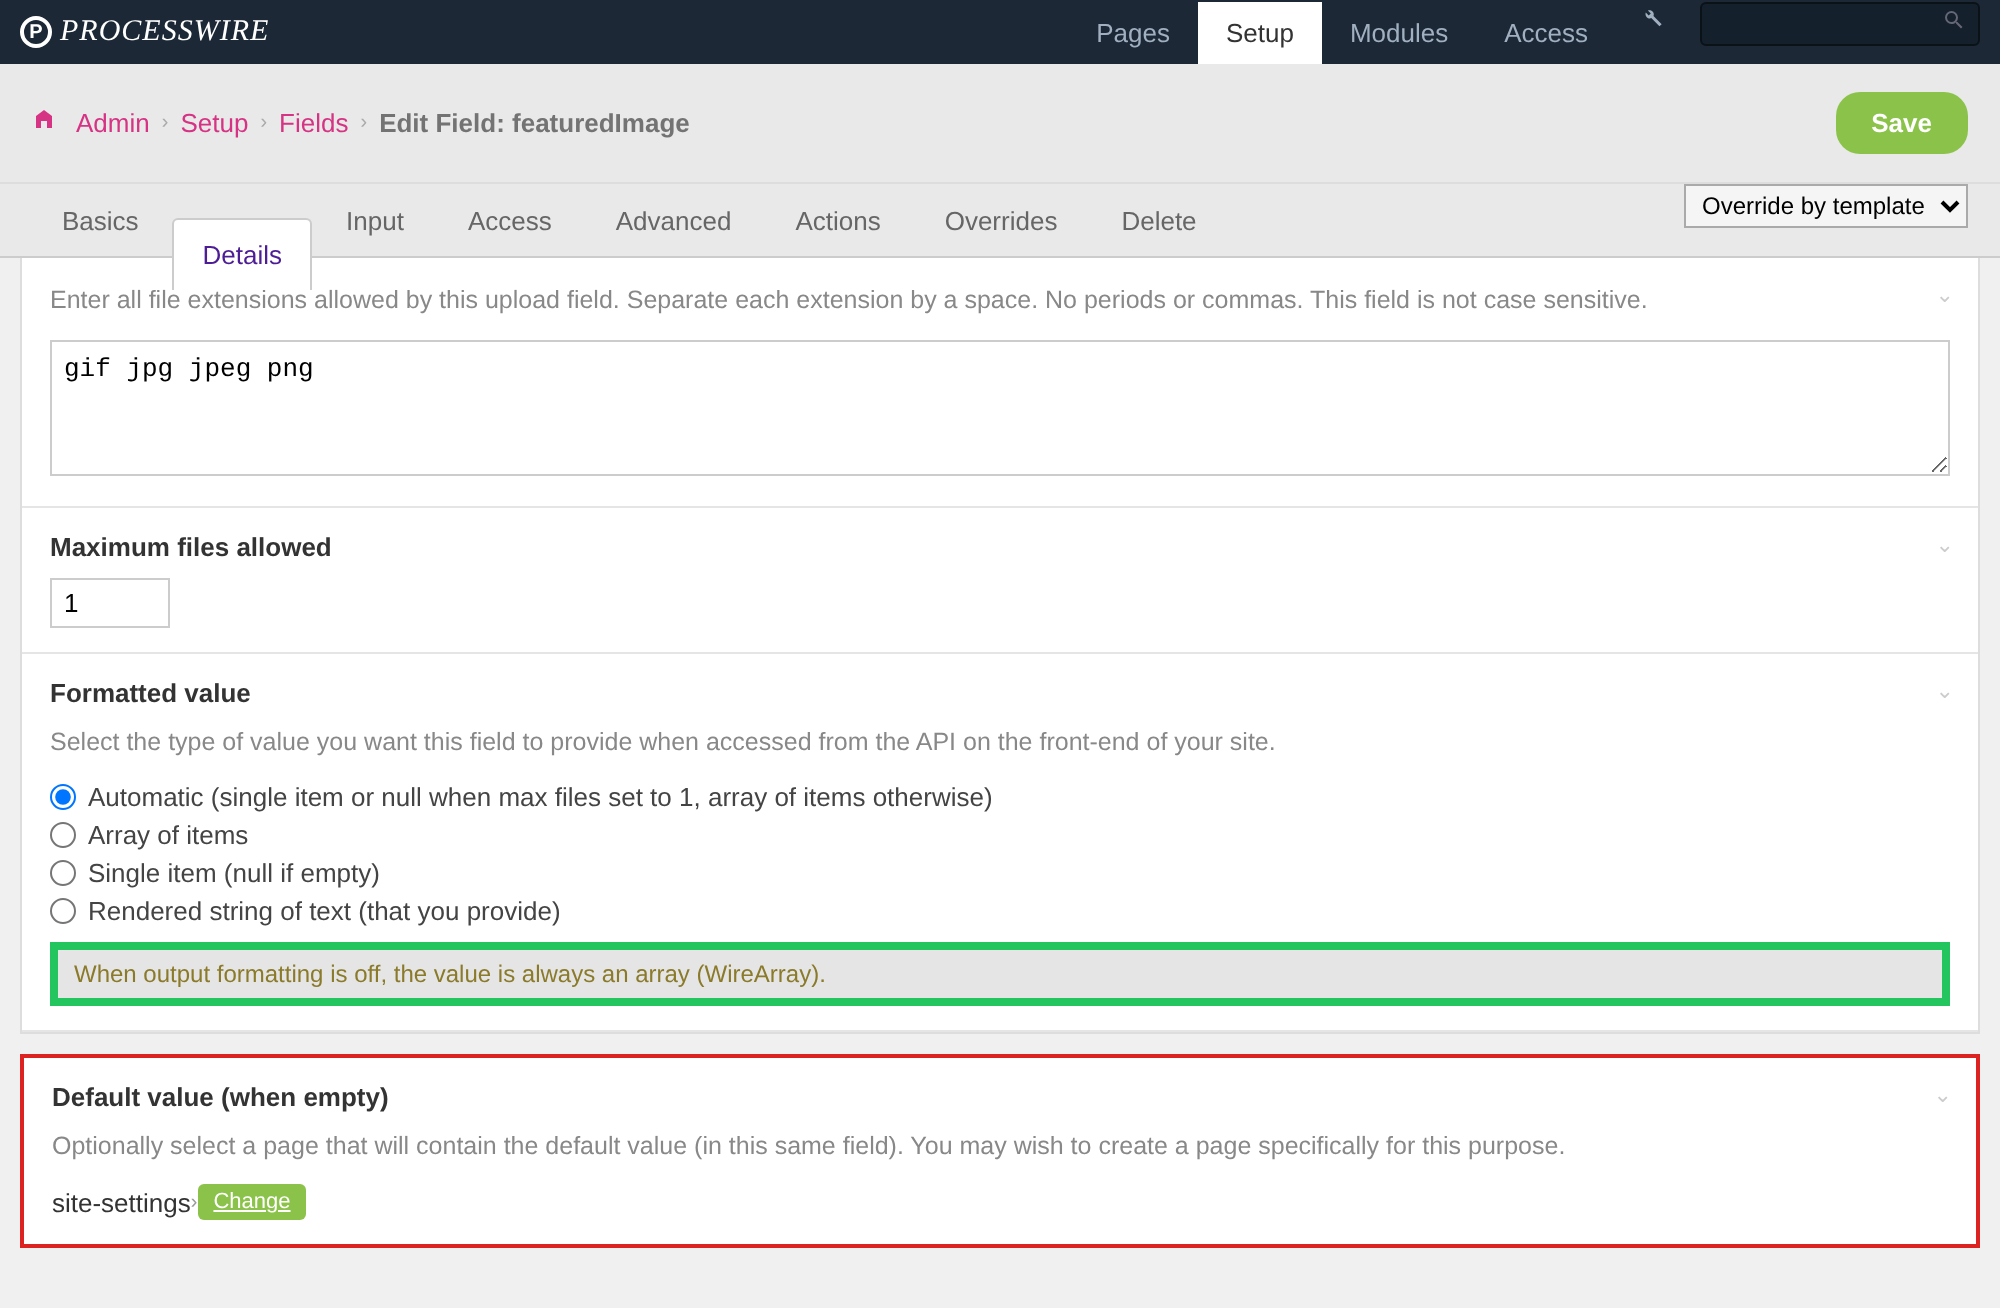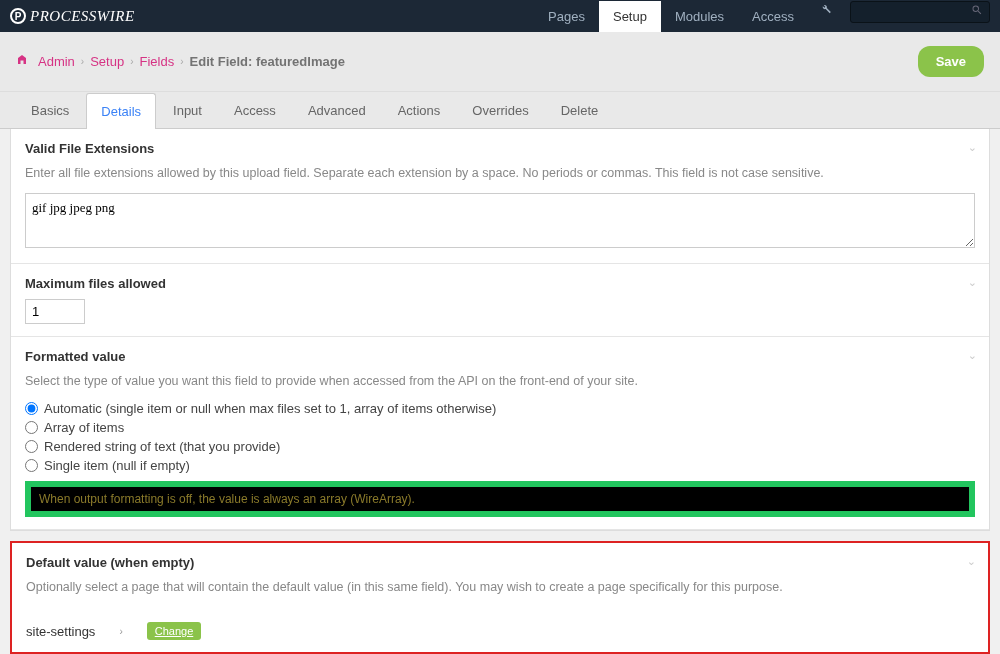--- a/index.html
+++ b/index.html
@@ -16,35 +16,35 @@
 .searchbox input { background: transparent; border: none; outline: none; color: #889; width: 100%; font-size: 12px; }
 .search-icon { color: #667; font-size: 12px; }
 .breadcrumb-bar { background: #e9e9e9; padding: 14px 16px; display: flex; align-items: center; border-bottom: 1px solid #ddd; }
 .sitemap-icon { color: #d63384; margin-right: 10px; font-size: 12px; }
 .crumb { color: #d63384; cursor: pointer; }
 .crumb-sep { color: #aaa; margin: 0 6px; font-size: 10px; }
 .crumb-current { color: #737373; font-weight: bold; }
 .save-btn { margin-left: auto; background: #8bc34a; color: #fff; border: none; padding: 8px 18px; border-radius: 12px; font-weight: bold; cursor: pointer; font-size: 13px; }
 .tabs-row { background: #e9e9e9; padding: 0 16px; display: flex; align-items: flex-start; border-bottom: 1px solid #ccc; position: relative; }
 .tab { padding: 10px 14px; color: #666; cursor: pointer; font-size: 13px; border: 1px solid transparent; border-bottom: none; margin-right: 2px; }
-.tab.active { background: #fff; border-color: #ccc; color: #3b82f6; border-radius: 3px 3px 0 0; position: relative; top: 1px; }
+.tab.active { background: #fff; border-color: #ccc; color: #4c1d95; border-radius: 3px 3px 0 0; position: relative; top: 17px; }
 .override-select { margin-left: auto; margin-bottom: 4px; font-size: 12px; padding: 2px 4px; border: 1px solid #aaa; background: #f5f5f5; }
 .panel { background: #fff; border: 1px solid #ddd; border-top: none; margin: 0 10px; }
 .section { border-bottom: 1px solid #e5e5e5; padding: 12px 14px; position: relative; }
 .section-title { font-weight: bold; color: #333; font-size: 13px; margin-bottom: 8px; }
 .section-help { color: #888; font-size: 12.5px; margin-bottom: 10px; line-height: 1.5; }
 .collapse-icon { position: absolute; right: 12px; top: 12px; color: #ccc; font-size: 11px; }
-textarea.ext { width: 100%; height: 55px; border: 1px solid #ccc; padding: 6px; font-family: Liberation Serif, serif; font-size: 13px; resize: vertical; }
+textarea.ext { width: 100%; height: 68px; border: 1px solid #ccc; padding: 6px; font-family: Liberation Mono, monospace; font-size: 13px; resize: vertical; }
 input.num { width: 60px; border: 1px solid #ccc; padding: 4px 6px; font-size: 13px; }
 .radio-row { display: flex; align-items: center; gap: 6px; margin: 4px 0; font-size: 13px; color: #444; }
 .radio-row input { margin: 0; }
-.note-box { background: #000000; border: 6px solid #22c55e; padding: 5px 8px; font-size: 12px; color: #8a7a2a; margin-top: 8px; }
+.note-box { background: #e5e5e5; border: 4px solid #22c55e; padding: 5px 8px; font-size: 12px; color: #8a7a2a; margin-top: 8px; }
 .highlighted { border: 2px solid #d22; margin: 10px; }
 .highlighted .section { border-bottom: none; }
-.page-sel { display: flex; align-items: center; gap: 24px; margin-top: 26px; }
+.page-sel { display: flex; align-items: center; gap: 0; margin-top: 10px; }
 .page-name { color: #333; font-size: 13px; }
 .chev { color: #999; font-size: 10px; }
 .change-btn { background: #8bc34a; color: #fff; border: none; padding: 3px 8px; border-radius: 3px; font-size: 11px; cursor: pointer; text-decoration: underline; }
 </style>
 </head>
 <body>
 
 <div class="topbar">
   <div class="logo">
     <span class="logo-icon">P</span>
@@ -89,27 +89,29 @@
 
 <div class="tabs-row">
   <div class="tab">Basics</div>
   <div class="tab active">Details</div>
   <div class="tab">Input</div>
   <div class="tab">Access</div>
   <div class="tab">Advanced</div>
   <div class="tab">Actions</div>
   <div class="tab">Overrides</div>
   <div class="tab">Delete</div>
+  <select class="override-select">
+    <option>Override by template</option>
+  </select>
 </div>
 
 <div class="panel">
 
   <div class="section">
     <span class="collapse-icon">⌄</span>
-    <div class="section-title">Valid File Extensions</div>
     <div class="section-help">Enter all file extensions allowed by this upload field. Separate each extension by a space. No periods or commas. This field is not case sensitive.</div>
     <textarea class="ext" style="">gif jpg jpeg png</textarea>
   </div>
 
   <div class="section">
     <span class="collapse-icon">⌄</span>
     <div class="section-title">Maximum files allowed</div>
     <input class="num" type="text" value="1" style="">
   </div>
 
@@ -120,25 +122,25 @@
     <label class="radio-row">
         <input type="radio" name="fv" checked="" style="">
         <span>Automatic (single item or null when max files set to 1, array of items otherwise)</span>
       </label>
     <label class="radio-row">
         <input type="radio" name="fv" style="">
         <span>Array of items</span>
       </label>
     <label class="radio-row">
         <input type="radio" name="fv" style="">
-        <span>Rendered string of text (that you provide)</span>
+        <span>Single item (null if empty)</span>
       </label>
     <label class="radio-row">
         <input type="radio" name="fv" style="">
-        <span>Single item (null if empty)</span>
+        <span>Rendered string of text (that you provide)</span>
       </label>
     <div class="note-box">When output formatting is off, the value is always an array (WireArray).</div>
   </div>
 
 </div>
 
 <div class="panel highlighted">
   <div class="section">
     <span class="collapse-icon">⌄</span>
     <div class="section-title">Default value (when empty)</div>

